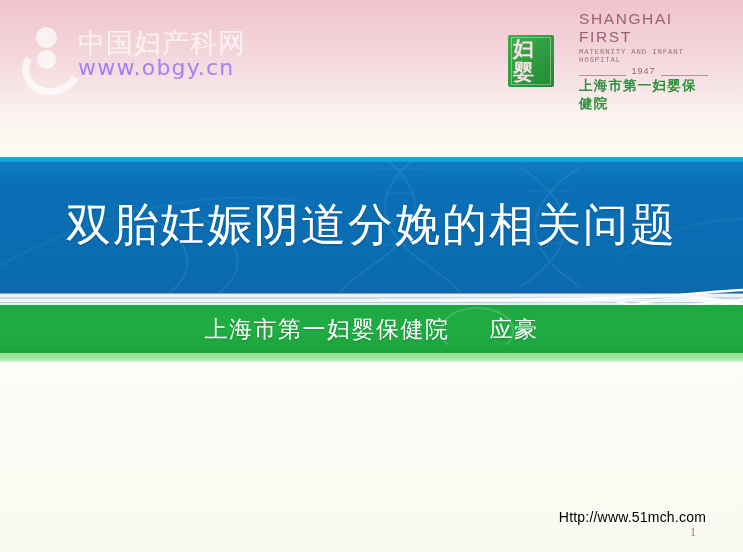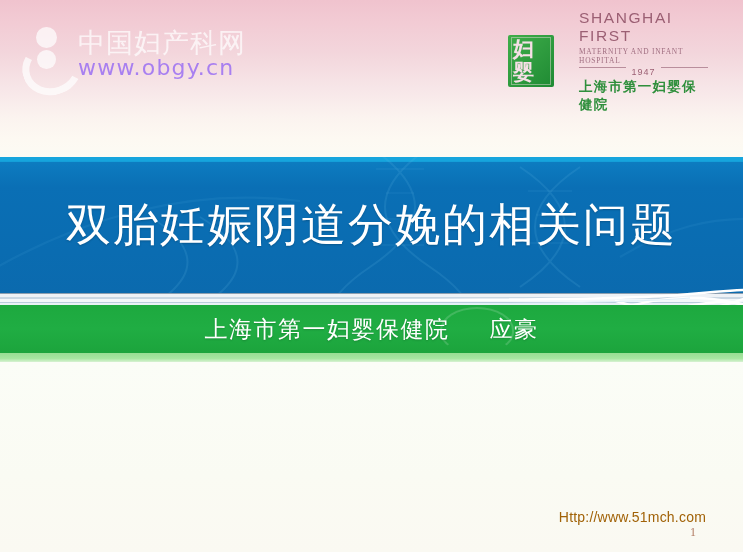--- a/index.html
+++ b/index.html
@@ -140,25 +140,25 @@
     font-size: 15.5px;
     letter-spacing: 1.6px;
     color: #9b5f73;
     font-family: "Liberation Sans", sans-serif;
   }
   .hosp-en2 {
     font-size: 7.4px;
     letter-spacing: 0.8px;
     color: #a06e80;
     margin-top: 2px;
-    font-family: Liberation Serif, serif;
+    font-family: Liberation Mono, monospace;
   }
   .hosp-year {
     display: flex;
-    align-items: flex-start;
+    align-items: flex-end;
     gap: 5px;
     margin: 2px 0 1px 0;
   }
   .hosp-year .ln {
     height: 1px;
     background: #b98e9c;
     flex: 1;
   }
   .hosp-year .yr {
     font-size: 9px;
@@ -293,21 +293,21 @@
     height: 190px;
     background: linear-gradient(to bottom, #fbfdf7 0%, #fafbf3 60%, #faf9f2 100%);
   }
 
   
   .footer-url {
     position: absolute;
     right: 37px;
     top: 509px;
     font-size: 14px;
-    color: #a16207;
+    color: #000000;
     letter-spacing: 0.2px;
     font-family: "Liberation Sans", sans-serif;
   }
   .page-num {
     position: absolute;
     right: 47px;
     top: 525px;
     font-size: 12px;
     color: #b07a62;
     font-family: "Liberation Serif", serif;

